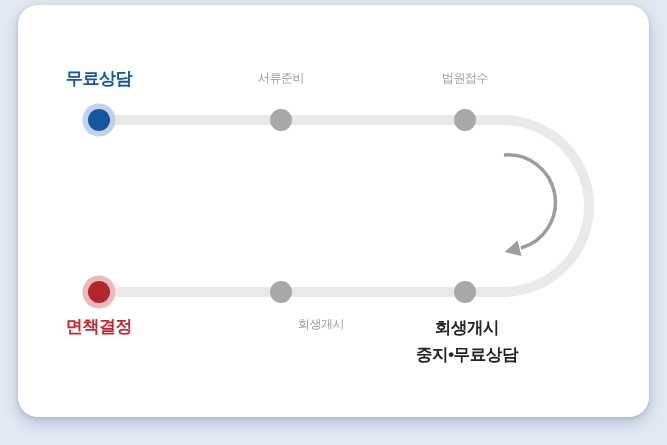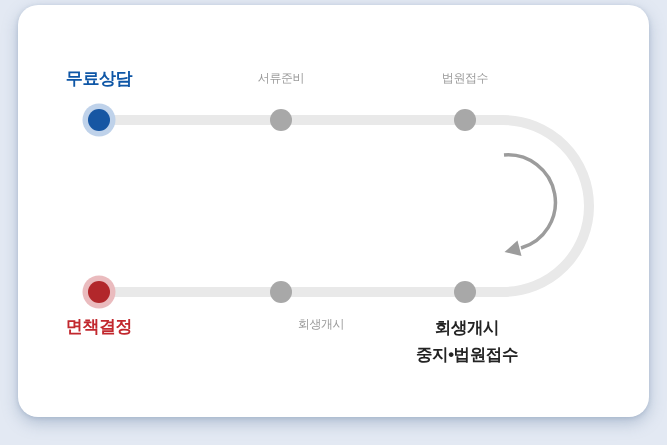--- a/index.html
+++ b/index.html
@@ -52,15 +52,15 @@
   </svg>
 
   <div class="lbl blue" style="left:99px;top:69px;">무료상담</div>
   <div class="lbl gray" style="left:281px;top:71px;">서류준비</div>
   <div class="lbl red" style="left:99px;top:317px;">면책결정</div>
 
   <div class="lbl gray" style="left:465px;top:71px;">법원접수</div>
   <div class="lbl gray" style="left:281px;top:317px;margin-left:40px;">회생개시</div>
   <div class="lbl dark" style="left:467px;top:314px;">
     <span>회생개시</span>
-    <span>중지•법원접수</span>
+    <span>중지•무료상담</span>
   </div>
 </div>
 
 </body></html>

